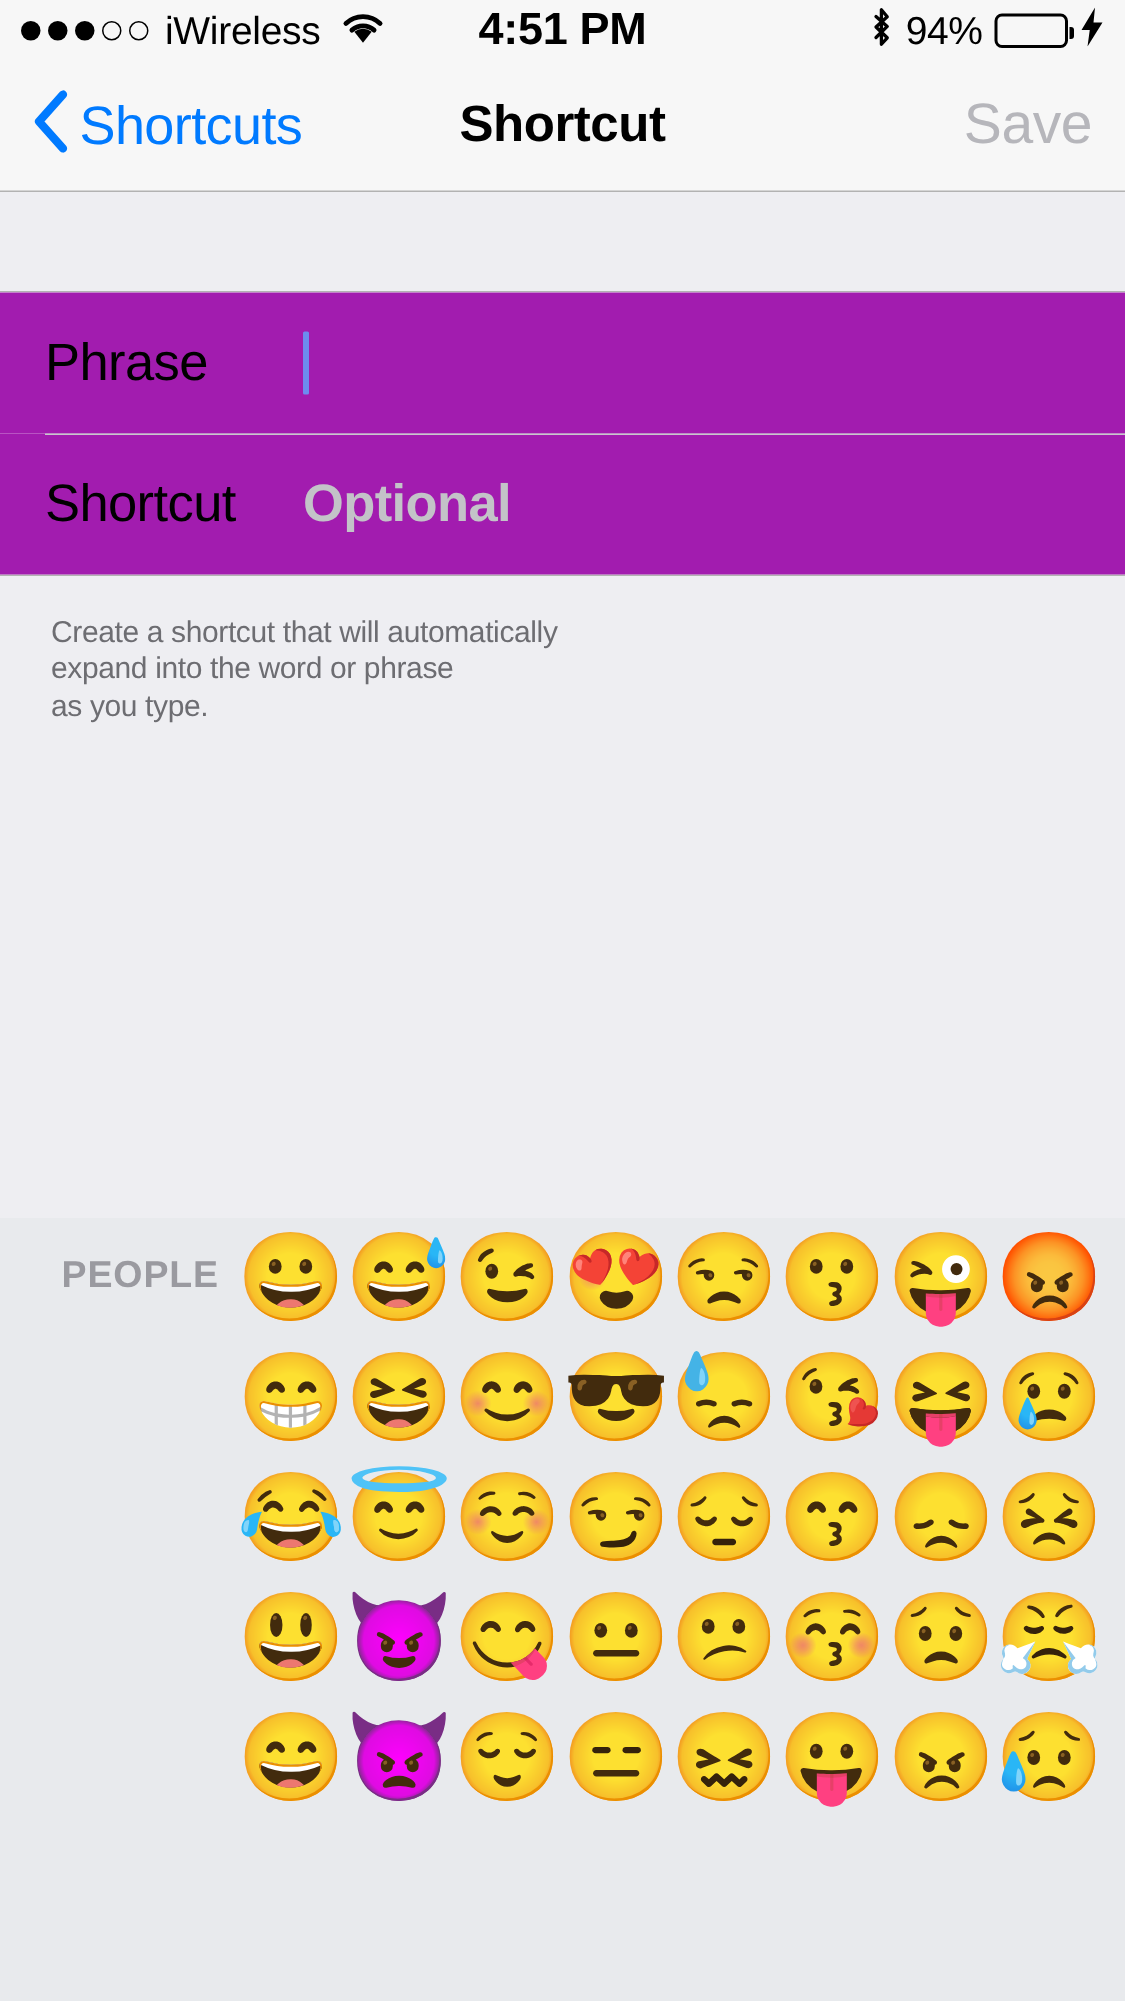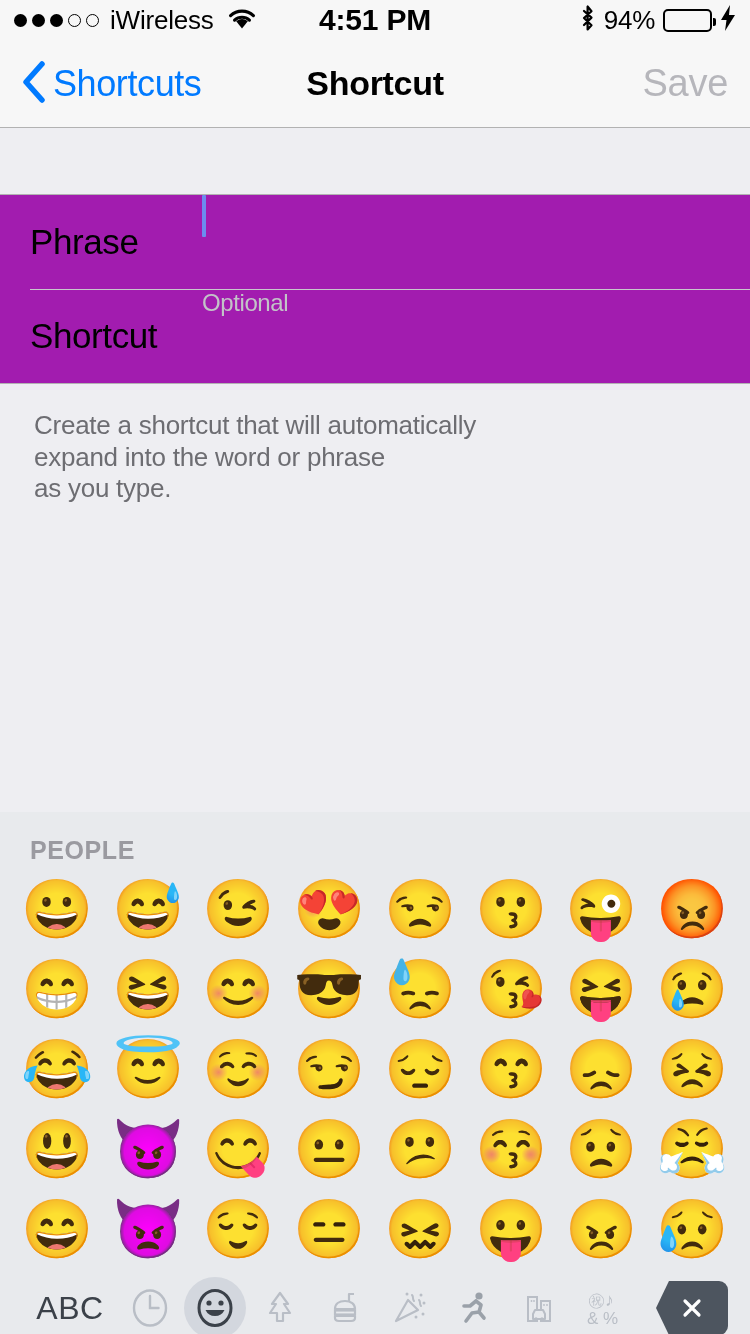--- a/index.html
+++ b/index.html
@@ -190,57 +190,60 @@
   }
   .row-label {
     font-size: 35px;
     color: #000;
     letter-spacing: -0.4px;
     width: 172px;
     flex: 0 0 172px;
   }
   .row-field {
     flex: 1 1 auto;
-    font-size: 24px;
+    font-size: 35px;
     letter-spacing: -0.4px;
     position: relative;
     display: flex;
+    align-items: center;
     height: 100%;
     color: #000;
+    font-weight: bold;
   }
   .placeholder { color: #c3c3c8; }
   .caret {
     display: inline-block;
     width: 4px;
     height: 42px;
     background: #6c8cef;
     border-radius: 1px;
     animation: blink 1.1s step-end infinite;
   }
   @keyframes blink {
     0%, 100% { opacity: 1; }
     50% { opacity: 1; }
   }
   .footer-note {
     padding: 26px 34px 0 34px;
-    font-size: 26px;
+    font-size: 20px;
     line-height: 1.22;
     color: #6d6d72;
     letter-spacing: -0.25px;
     white-space: pre-line;
   }
   .spacer { flex: 1 1 auto; }
 
   
   .keyboard {
     flex: 0 0 522px;
     height: 522px;
     background: #e8eaed;
     display: flex;
-    flex-direction: column;
+    flex-direction: row;
+    padding-left: 11px;
   }
   .kb-section-title {
     font-size: 25px;
     color: #9a9aa0;
     font-weight: bold;
     letter-spacing: 0.6px;
     padding: 24px 0 4px 30px;
   }
   .emoji-grid {
     flex: 1 1 auto;

